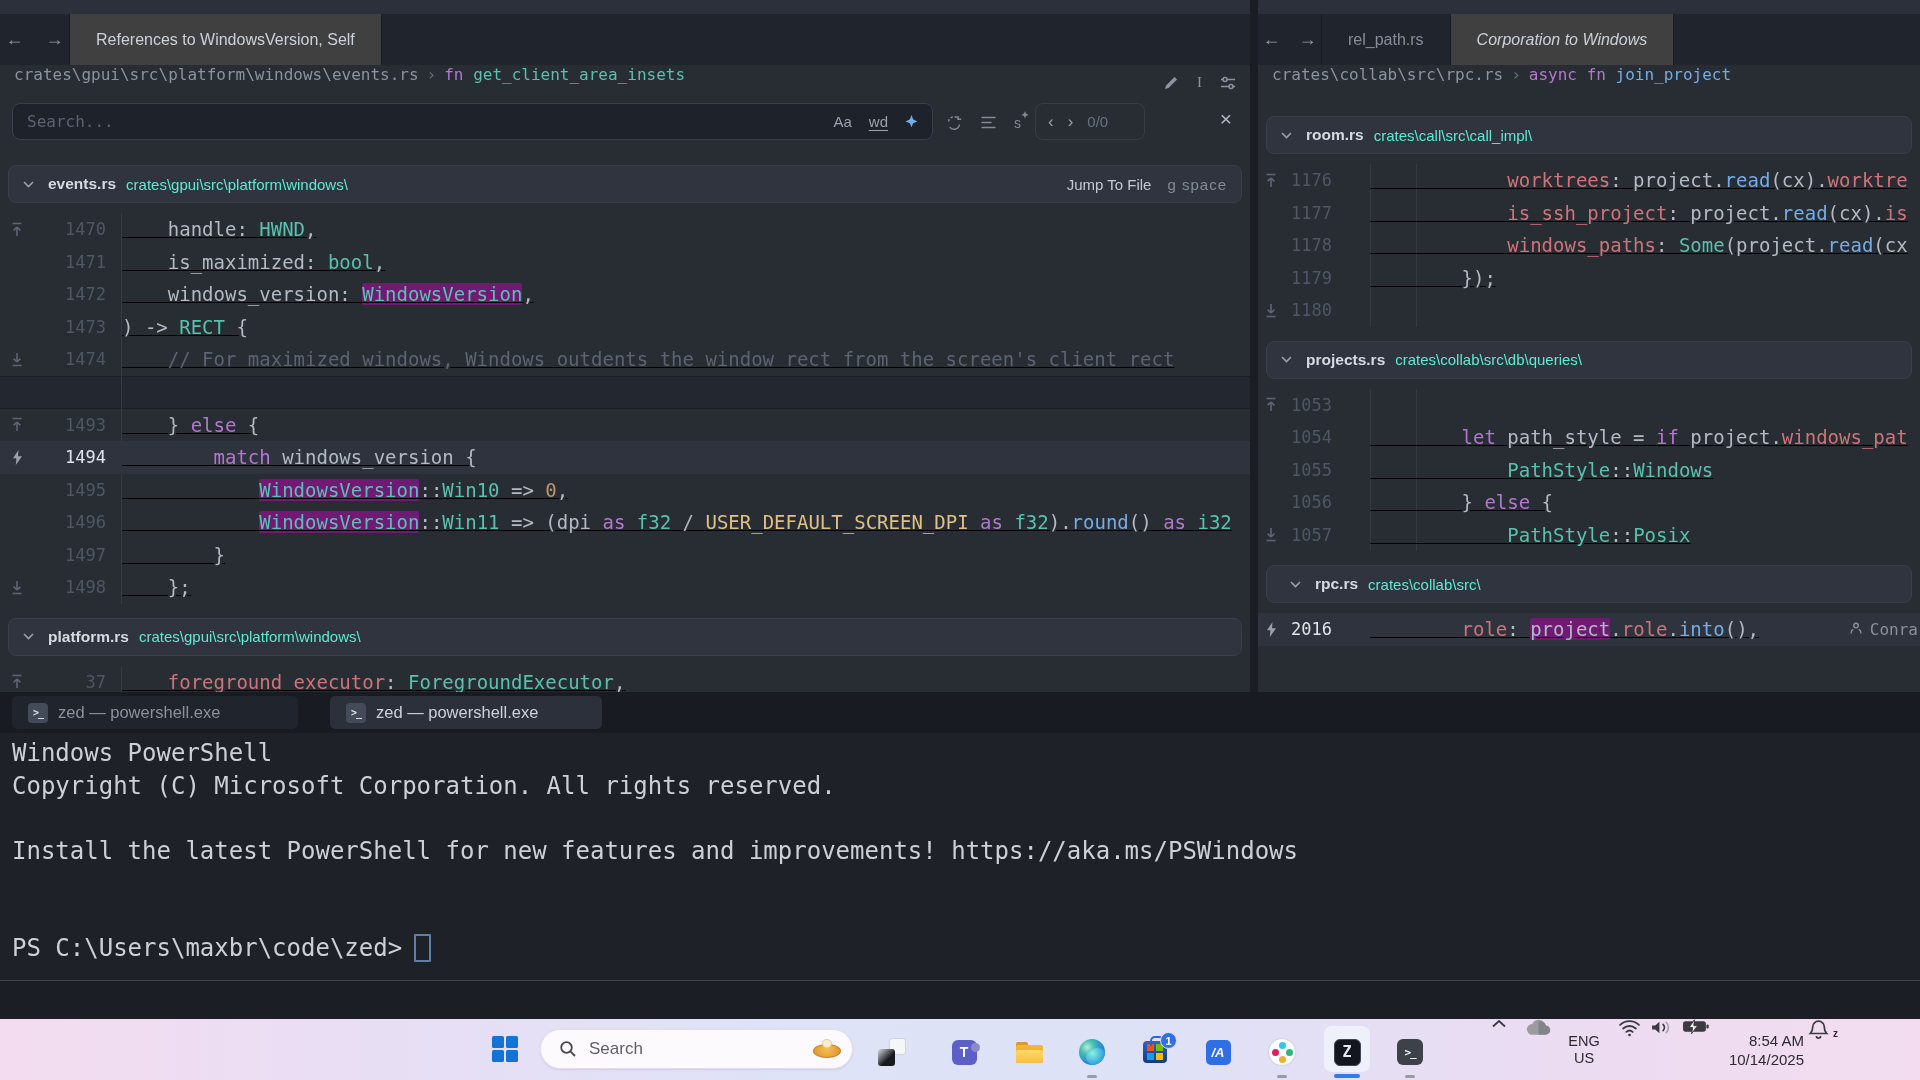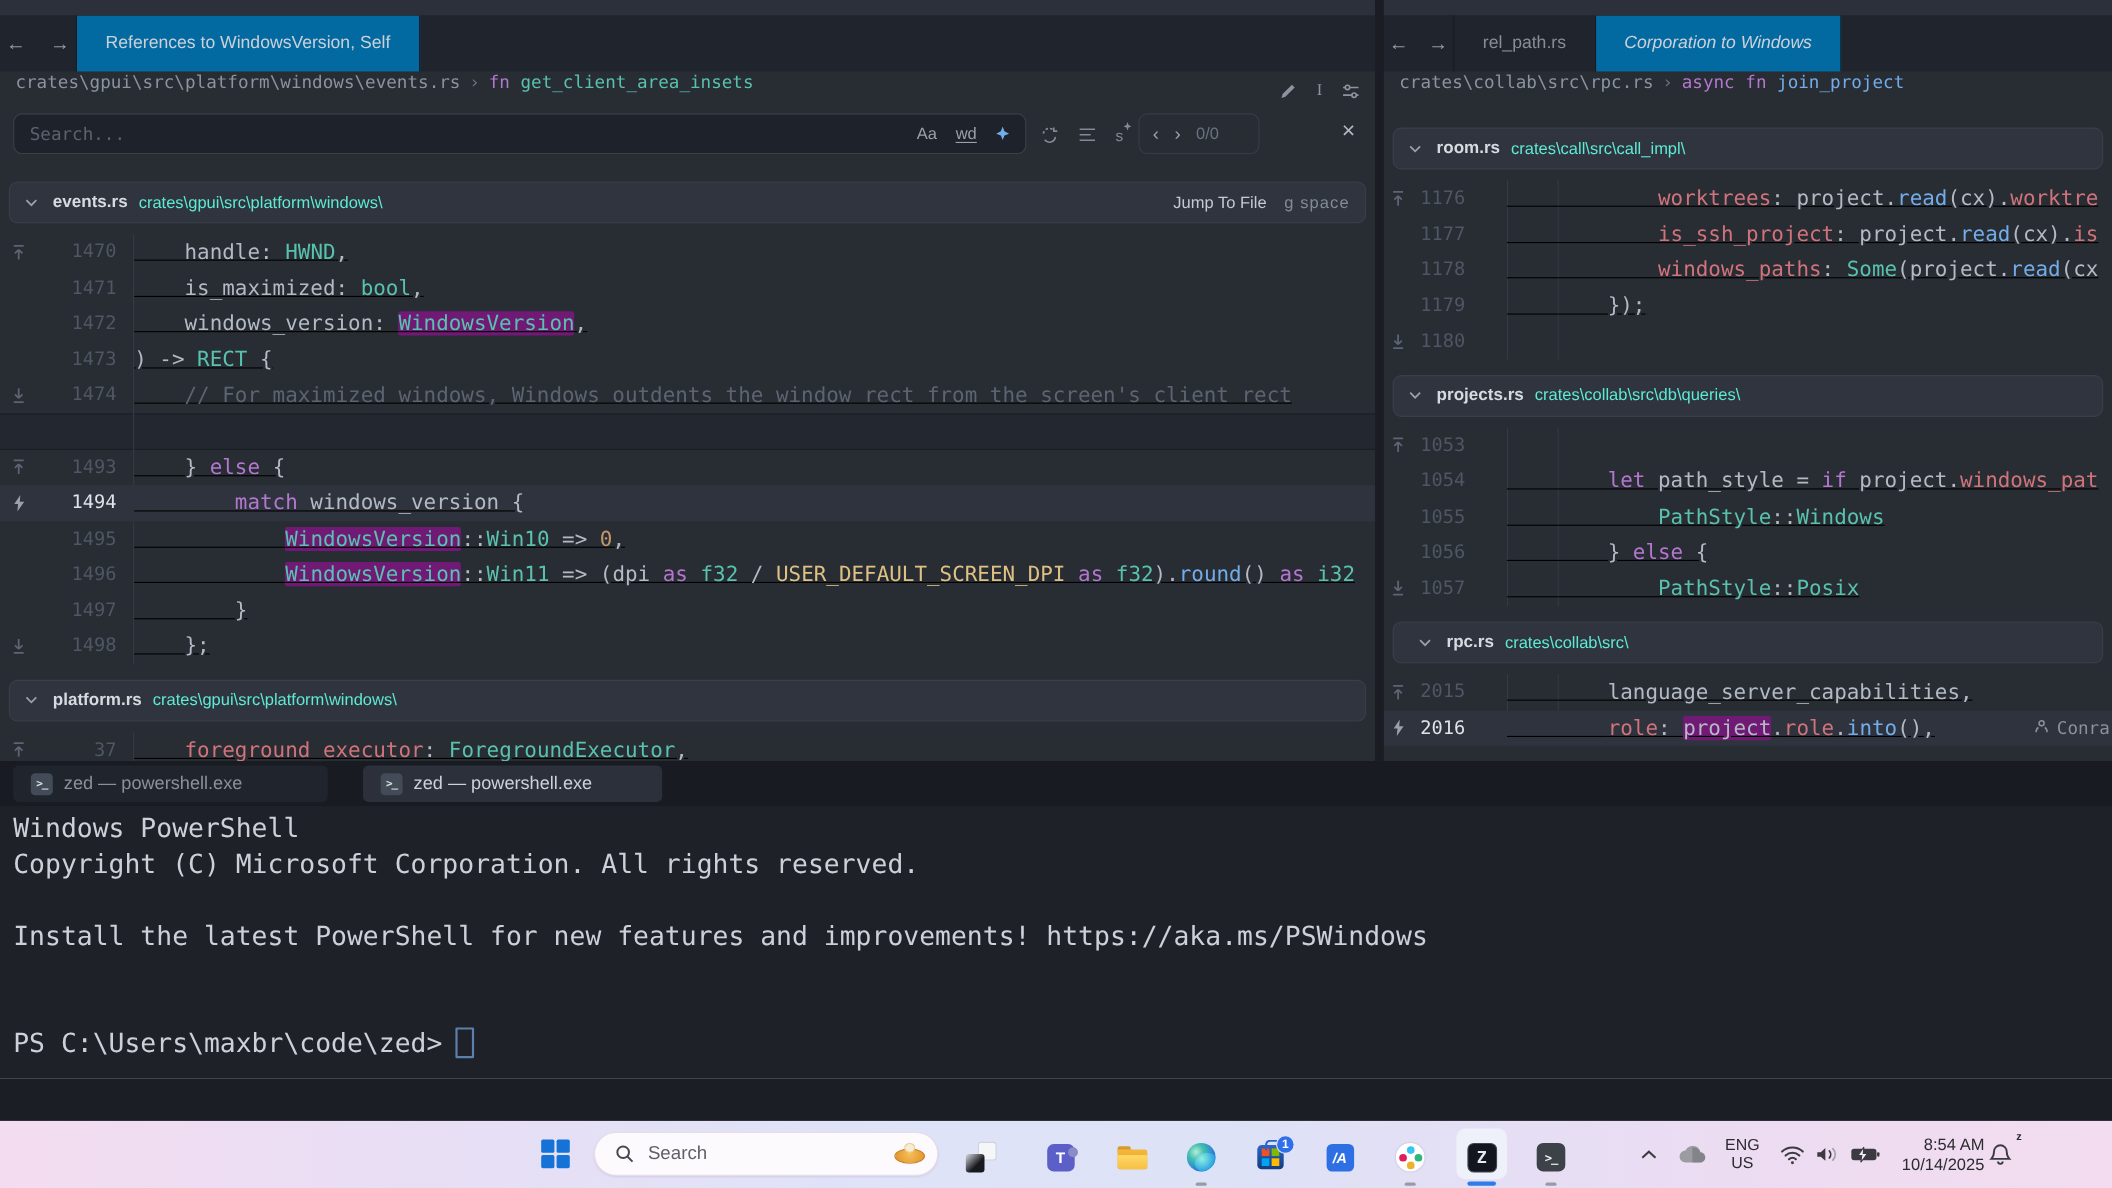--- a/index.html
+++ b/index.html
@@ -15,21 +15,21 @@
   .pane-r { left:1258px; width:662px; }
   .pane-gap { position:absolute; left:1250px; top:0; width:8px; height:692px; background:#1a1d23; }
 
   .tabbar { position:relative; height:51px; background:#20242c; display:flex; align-items:stretch; }
   .navbox { width:70px; display:flex; align-items:center; justify-content:center; gap:22px;
             color:#949ba6; font-size:18px; border-right:1px solid #181b21; }
   .pane-r .navbox { width:64px; gap:18px; }
   .navbox span { cursor:default; }
   .tab { display:flex; align-items:center; padding:0 26px; font-size:16px; color:#878e99;
          border-right:1px solid #181b21; }
-  .tab.active { background:#0369a1; color:#ccd1d9; }
+  .tab.active { background:#404040; color:#ccd1d9; }
   .tab.italic { font-style:italic; }
 
   .crumbrow { position:relative; height:35px; display:flex; align-items:flex-start; padding:0 14px;
               font-size:16px; color:#8b93a0; }
   .crumbrow .mono { font-size:16px; }
   .crumb-sep { margin:0 8px; color:#6b7280; }
   .crumb-icons { position:absolute; right:14px; top:0; height:100%; display:flex; align-items:center; gap:18px; color:#8d94a0; }
   .crumb-icons .ic { display:flex; align-items:center; }
   .ibeam { font-size:15px; font-style:normal; color:#8d94a0; font-family:"Liberation Serif",serif; }
 
@@ -146,21 +146,21 @@
   .slack { position:relative; width:26px; height:26px; border-radius:50%; background:#fff; box-shadow:0 0 2px rgba(0,0,0,.2); }
   .slack i { position:absolute; width:7px; height:7px; border-radius:50%; }
   .slack .a{left:9.5px;top:2.5px;background:#36c5f0}.slack .b{right:2.5px;top:9.5px;background:#2eb67d}
   .slack .c{left:9.5px;bottom:2.5px;background:#ecb22e}.slack .d{left:2.5px;top:9.5px;background:#e01e5a}
   .zedtile { position:relative; width:27px; height:27px; border-radius:6px; background:#14161f;
              border:1.5px solid #3e4556; color:#e6e9f2; font-family:"DejaVu Sans Mono",monospace;
              font-weight:700; font-size:15px; display:flex; align-items:center; justify-content:center; }
   .termtile { width:26px; height:26px; border-radius:6px; background:#3d4148; color:#eef1f3;
               font-family:"DejaVu Sans Mono",monospace; font-weight:700; font-size:11px; letter-spacing:-1px;
               display:flex; align-items:center; justify-content:center; }
-  .tray-item { position:absolute; top:0; height:61px; display:flex; align-items:center; justify-content:center; }
+  .tray-item { position:absolute; top:0; height:61px; display:flex; justify-content:center; }
   .lang { flex-direction:column; line-height:17px; font-size:14.5px; color:#2b2b30; text-align:center; }
   .clock { flex-direction:column; align-items:flex-end; line-height:19px; font-size:15px; color:#2b2b30; text-align:right; }
   .bellwrap { position:relative; }
   .bellz { position:absolute; top:9px; right:-4px; font-size:10px; font-weight:700; color:#2b2b30; }
 </style>
 </head>
 <body>
 
 <div class="screen">
 
@@ -476,30 +476,20 @@
             <svg width="11" height="7" viewBox="0 0 11 7">
               <path d="M1 1l4.5 4.5L10 1" stroke="#9aa1ac" stroke-width="1.6" fill="none"></path>
             </svg>
           </span>
           <span class="sec-file">rpc.rs</span>
           <span class="sec-path">crates\collab\src\</span>
         </div>
         <div class="rows" style="margin-top: 10px;">
           <div class="guide" style="left: 112px;"></div>
           <div class="guide" style="left: 158px;"></div>
-          <div class="row">
-            <span class="gut">
-              <svg width="12" height="15" viewBox="0 0 12 15">
-                <path d="M1.5 1.5h9" stroke="#5d6574" stroke-width="1.6"></path>
-                <path d="M6 14V5M6 5L2.6 8.4M6 5l3.4 3.4" stroke="#5d6574" stroke-width="1.6" fill="none"></path>
-              </svg>
-            </span>
-            <span class="ln">2015</span>
-            <span class="code"><span class="tok d">        language_server_capabilities,</span></span>
-          </div>
           <div class="row active">
             <span class="gut">
               <svg width="11" height="15" viewBox="0 0 11 15">
                 <path d="M6.5 0L1 8.2h3.4L3.8 15l6.2-8.8H6z" fill="#9aa1ac"></path>
               </svg>
             </span>
             <span class="ln">2016</span>
             <span class="code"><span class="tok d">        </span><span class="tok fld">role</span><span class="tok d">: </span><span class="tok d hl">project</span><span class="tok d">.</span><span class="tok fld">role</span><span class="tok d">.</span><span class="tok fn">into</span><span class="tok d">(),</span></span>
             <span class="trail">
               <span><svg width="14" height="13" viewBox="0 0 14 13" fill="none" stroke="#8a919c" stroke-width="1.4">

